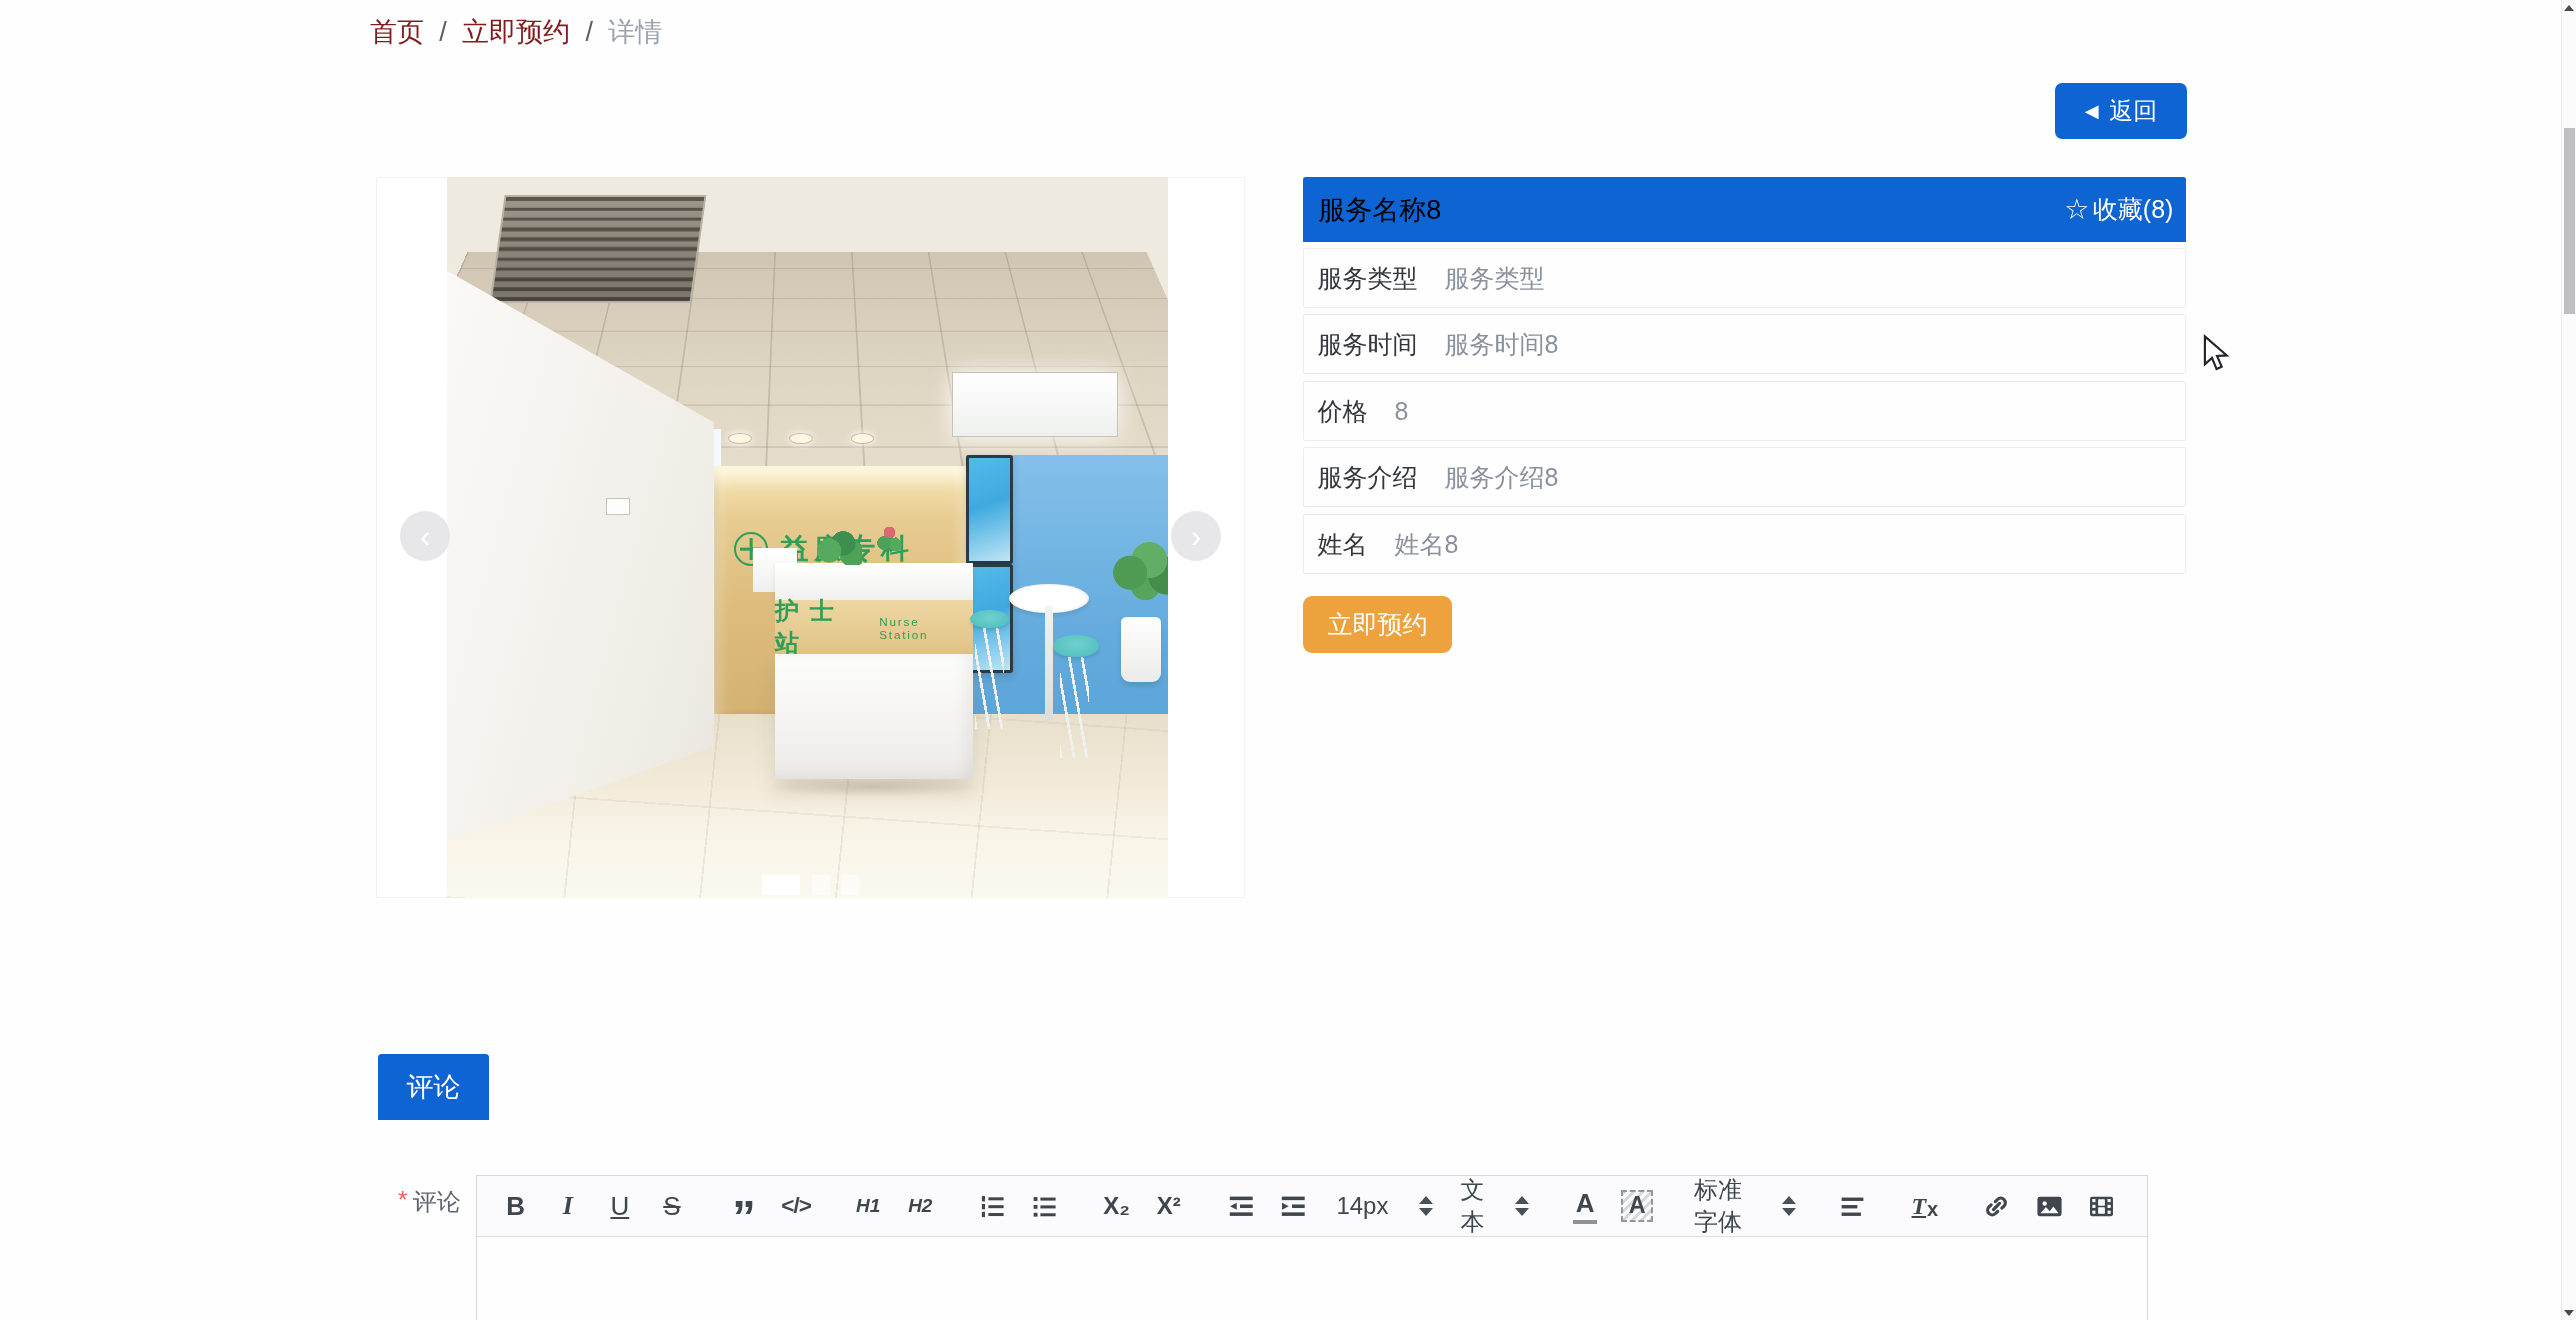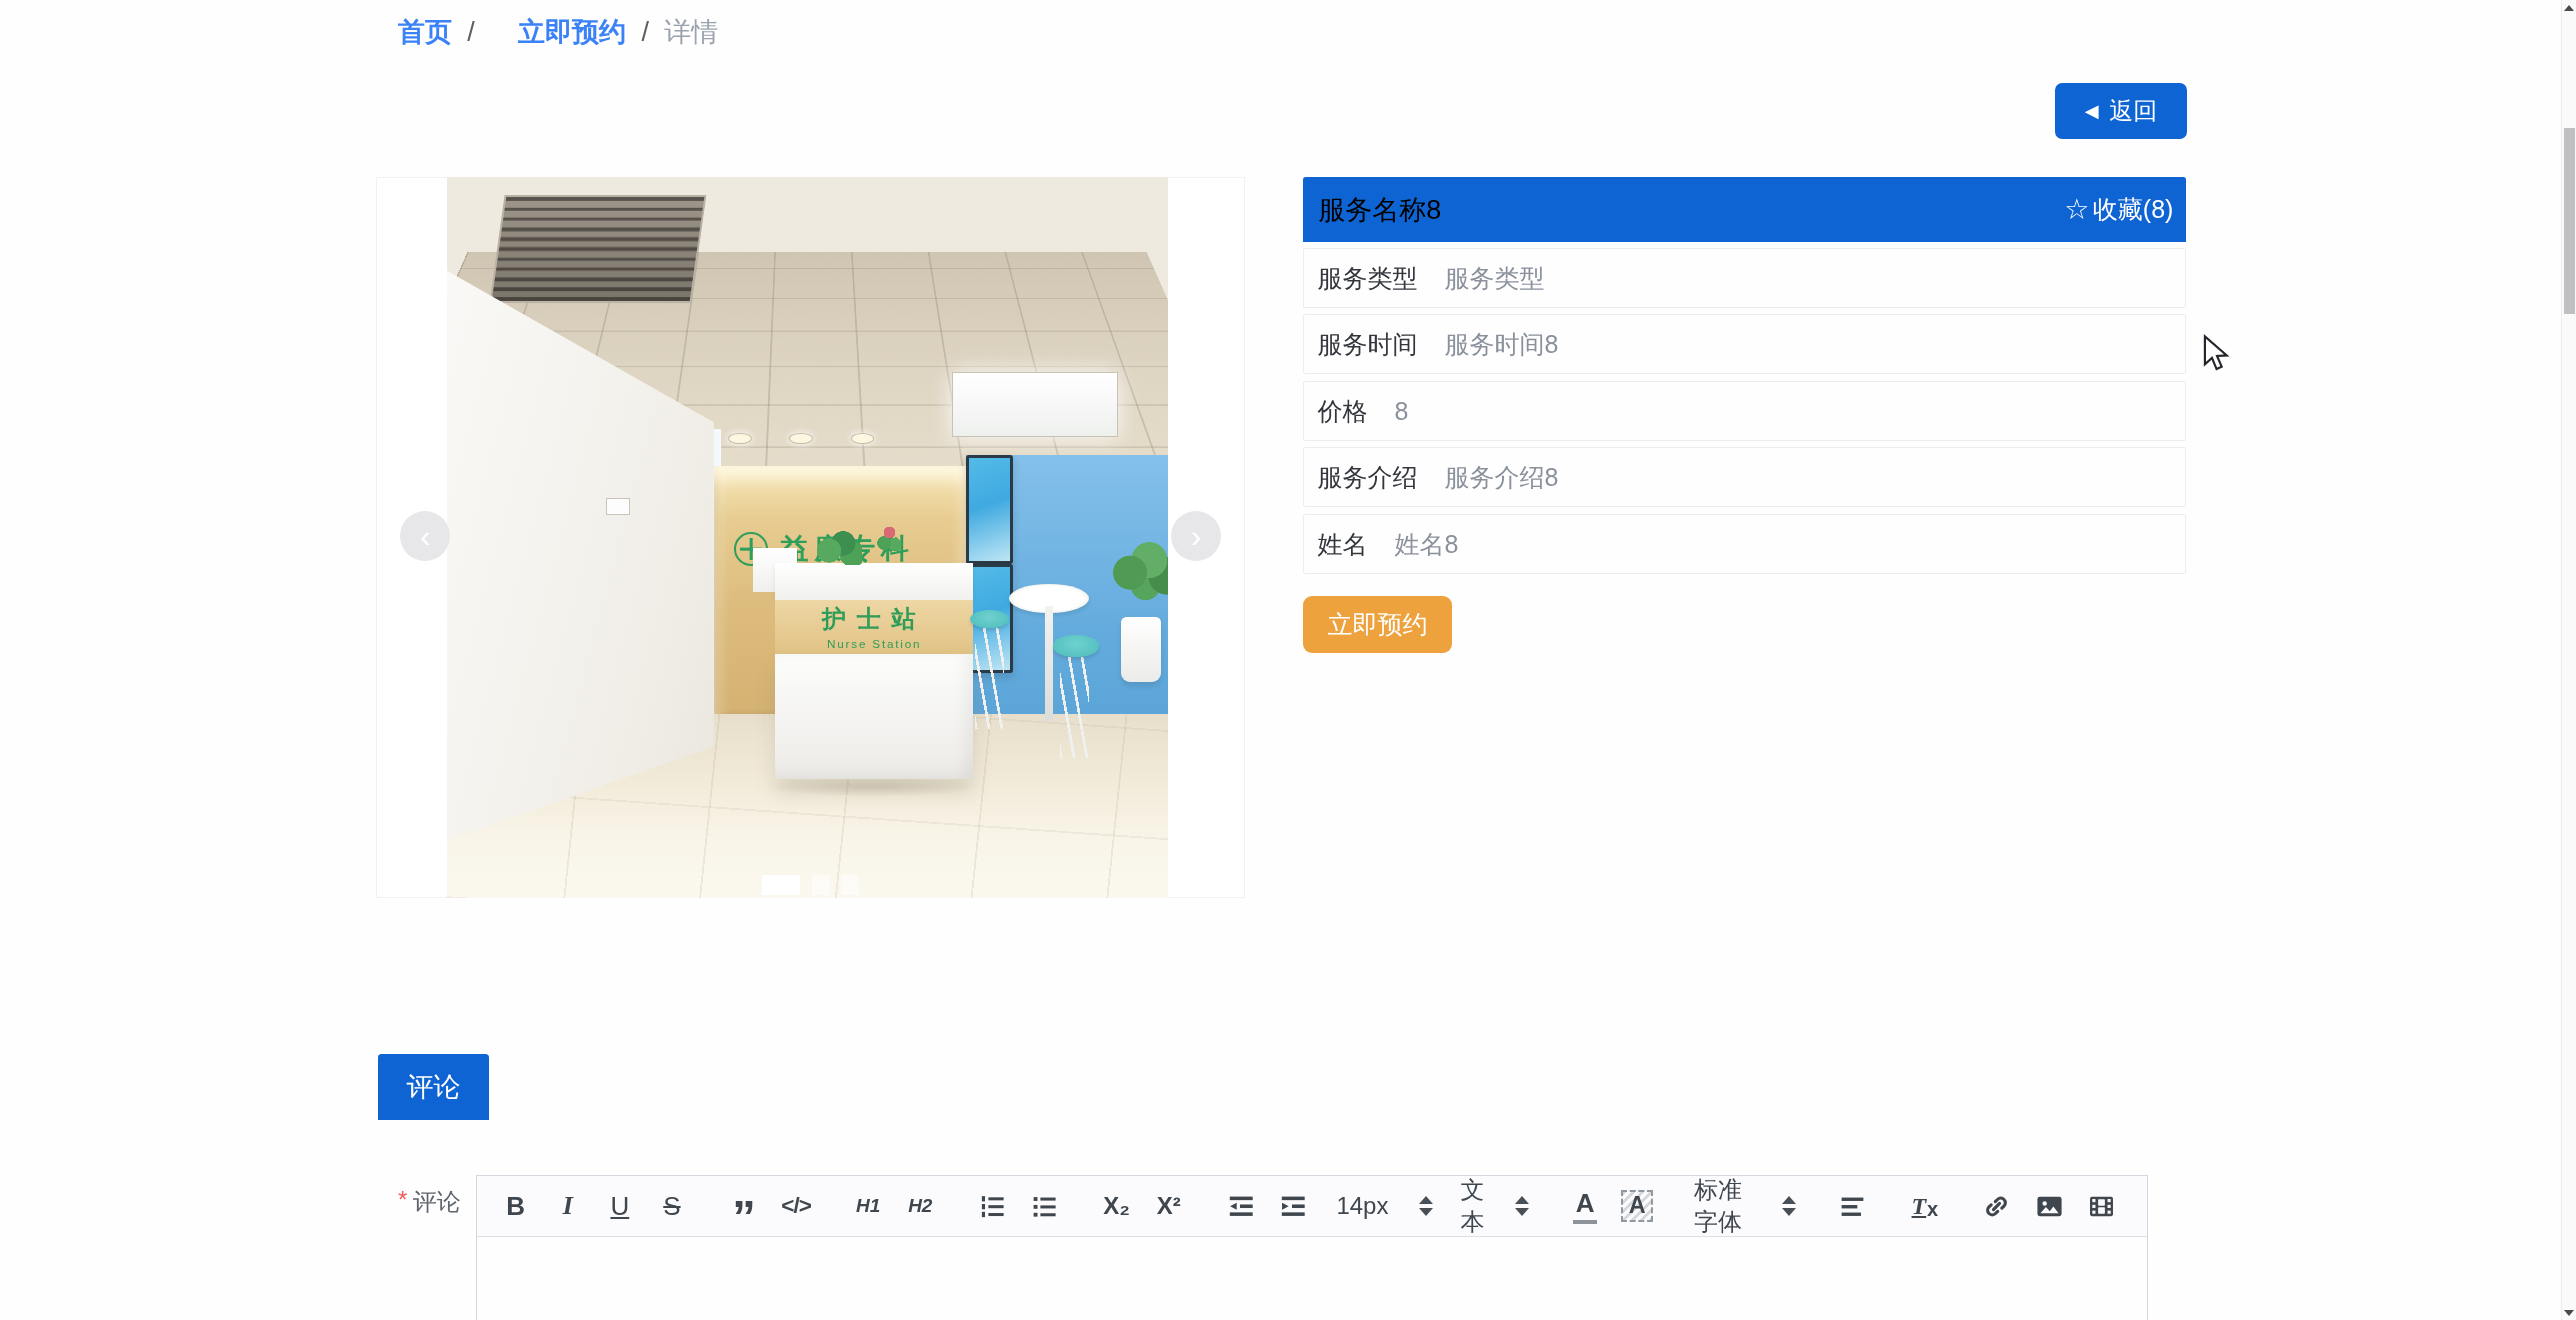--- a/index.html
+++ b/index.html
@@ -2,21 +2,21 @@
 <html style="font-size:14.4px"><head>
 <meta charset="utf-8">
 <style>
   * { margin:0; padding:0; box-sizing:border-box; }
   html,body { width:2576px; height:1320px; }
   body { font-family:"Liberation Sans","DejaVu Sans",sans-serif; background:#ffffff; overflow:hidden; }
   .page { position:relative; width:2576px; height:1320px; background:#fefefe; overflow:hidden; }
 
   
   .breadcrumb { position:absolute; left:370px; top:14.4px; display:flex; align-items:center; gap:15.3px; font-size:27px; }
-  .bc-link { font-weight:700; color:#3b82f6; cursor:pointer;margin-left:28px; }
+  .bc-link { font-weight:400; color:#7f1d1d; cursor:pointer; }
   .bc-sep { color:#5b6066; font-weight:400; }
   .bc-current { color:#9aa3ad; }
 
   
   .back-btn { position:absolute; left:2055px; top:83px; width:132px; height:56px; background:#0f64d3; border:none; border-radius:7.2px;
     color:#fff; font-size:24px; display:flex; align-items:center; justify-content:center; gap:10.8px; cursor:pointer; font-family:inherit; }
   .back-ico { font-size:18px; line-height:1; }
 
   
   .carousel { position:absolute; left:376px; top:177px; width:869px; height:721px; background:#fff; border:0.9px solid #f1f1f4; }
@@ -47,21 +47,21 @@
   .ph-poster { top:20%; width:23%; height:42%; background:linear-gradient(160deg,#54bbe8 0%,#3fa9e0 45%,#bfe6f5 100%); border:3.6px solid #2a3a46; border-radius:2.7px; box-shadow:0 3.6px 9px rgba(0,0,0,.15); }
   .ph-poster.p1 { left:10%; }
   .ph-poster.p2 { left:48%; }
   .ph-floor { left:0; top:74.5%; width:100%; height:25.5%;
     background:linear-gradient(180deg,#e7dfcb,#f1ead8 35%,#f9f5e9 70%,#fbf8ef);
     background-image:repeating-linear-gradient(96deg,rgba(160,150,125,.16) 0 1.8px,transparent 1.8px 135px),
                      repeating-linear-gradient(4deg,rgba(160,150,125,.12) 0 1.8px,transparent 1.8px 108px),
                      linear-gradient(180deg,#e7dfcb,#f1ead8 35%,#f9f5e9 70%,#fbf8ef); }
   .ph-desk { left:45.5%; top:53.5%; width:27.5%; height:30%; }
   .ph-desk-top { position:absolute; left:0; top:0; width:100%; height:17%; background:linear-gradient(180deg,#ffffff,#f0f0ee); box-shadow:0 2.7px 5.4px rgba(0,0,0,.08); }
-  .ph-desk-wood { position:absolute; left:0; top:17%; width:100%; height:25%; background:linear-gradient(180deg,#eed7a4,#e0c285); display:flex; flex-direction:column; align-items:center; justify-content:center; }
+  .ph-desk-wood { position:absolute; left:0; top:17%; width:100%; height:25%; background:linear-gradient(180deg,#eed7a4,#e0c285); display:flex; flex-direction:row; align-items:center; justify-content:center; }
   .ph-desk-sign { color:#2f9d58; font-size:24px; font-weight:700; letter-spacing:10.8px; }
   .ph-desk-sign-en { color:#2f9d58; font-size:11.7px; font-weight:400; letter-spacing:1.8px; margin-top:1.8px; }
   .ph-desk-body { position:absolute; left:0; top:42%; width:100%; height:58%; background:linear-gradient(180deg,#fdfdfc,#f0efec 80%,#e8e7e3); box-shadow:inset -9px 0 12.6px rgba(0,0,0,.05), 0 14.4px 18px rgba(120,110,90,.18); }
   .ph-side-counter { left:42.5%; top:51.5%; width:6%; height:6%; background:linear-gradient(180deg,#ffffff,#efefed); }
   .ph-plant1 { left:51%; top:48.8%; width:47px; height:36px; background:radial-gradient(circle at 30% 60%,#57a95f 0 30%,transparent 31%),radial-gradient(circle at 60% 40%,#3c8f4e 0 34%,transparent 35%),radial-gradient(circle at 80% 70%,#4da258 0 28%,transparent 29%); }
   .ph-flower { left:59.5%; top:48.2%; width:27px; height:30.5px; background:radial-gradient(circle at 50% 25%,#d86a74 0 22%,transparent 23%),radial-gradient(circle at 30% 60%,#4da258 0 26%,transparent 27%),radial-gradient(circle at 70% 65%,#57a95f 0 24%,transparent 25%); }
   .ph-table { left:78%; top:56.5%; width:11%; height:4%; background:radial-gradient(ellipse at 50% 50%,#ffffff 0 60%,#ececea 75%); border-radius:50%; box-shadow:0 2.7px 4.5px rgba(0,0,0,.1); }
   .ph-table-leg { left:83%; top:59.5%; width:1%; height:16%; background:linear-gradient(180deg,#f2f2f0,#dcdcda); }
   .ph-stool { border-radius:50%; background:radial-gradient(ellipse at 50% 40%,#6fd1cf,#4cbcba); box-shadow:0 2.7px 3.6px rgba(0,0,0,.12); }
   .ph-stool.s1 { left:72.5%; top:60%; width:5.5%; height:2.6%; }

